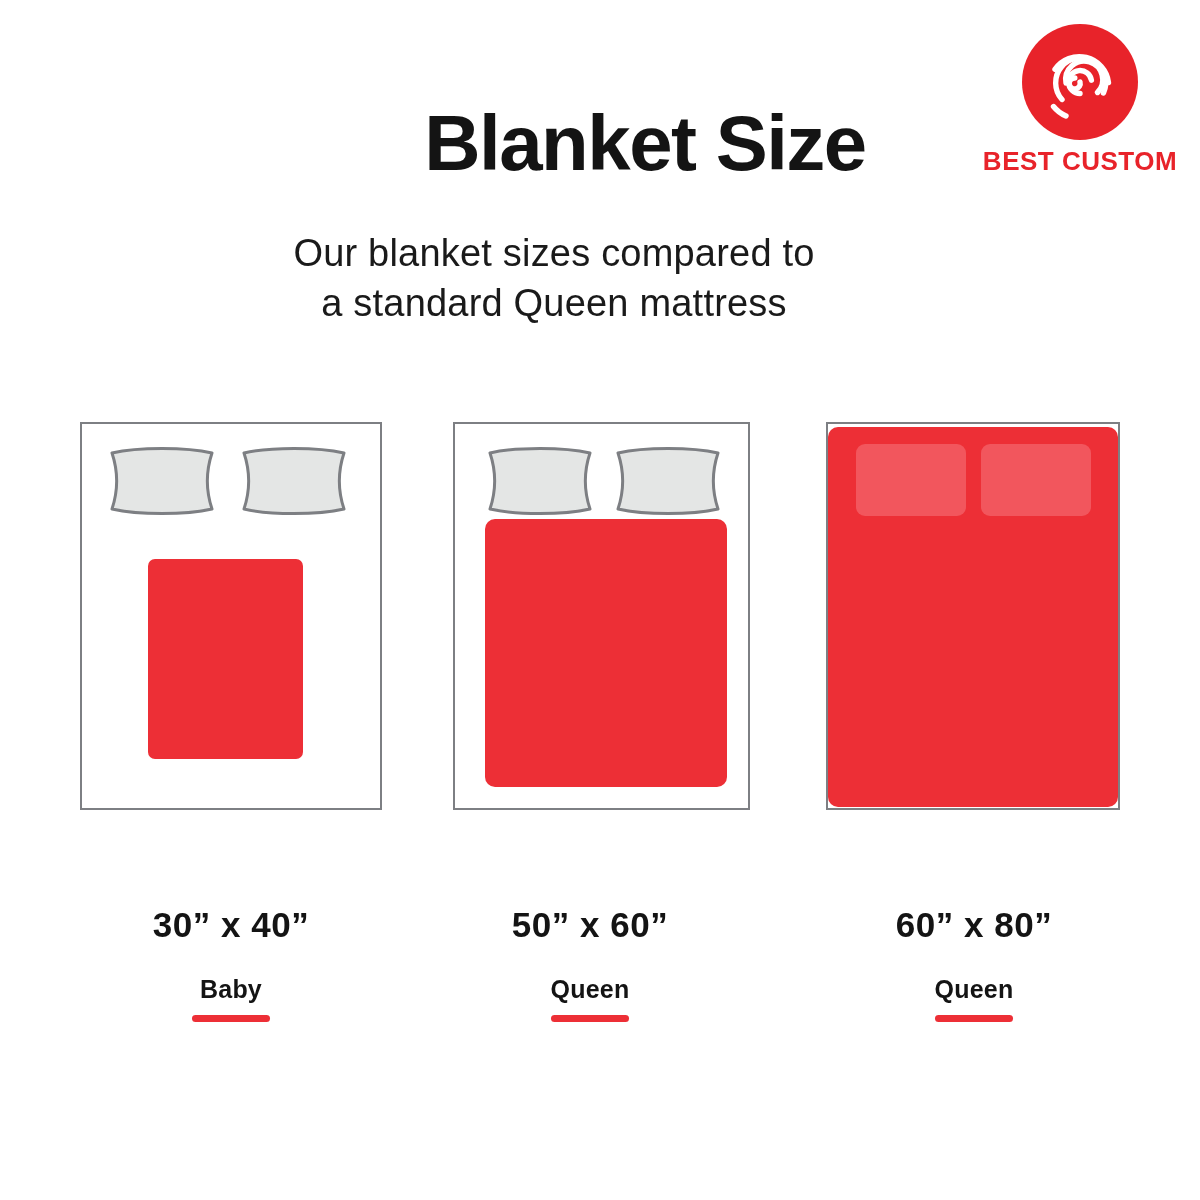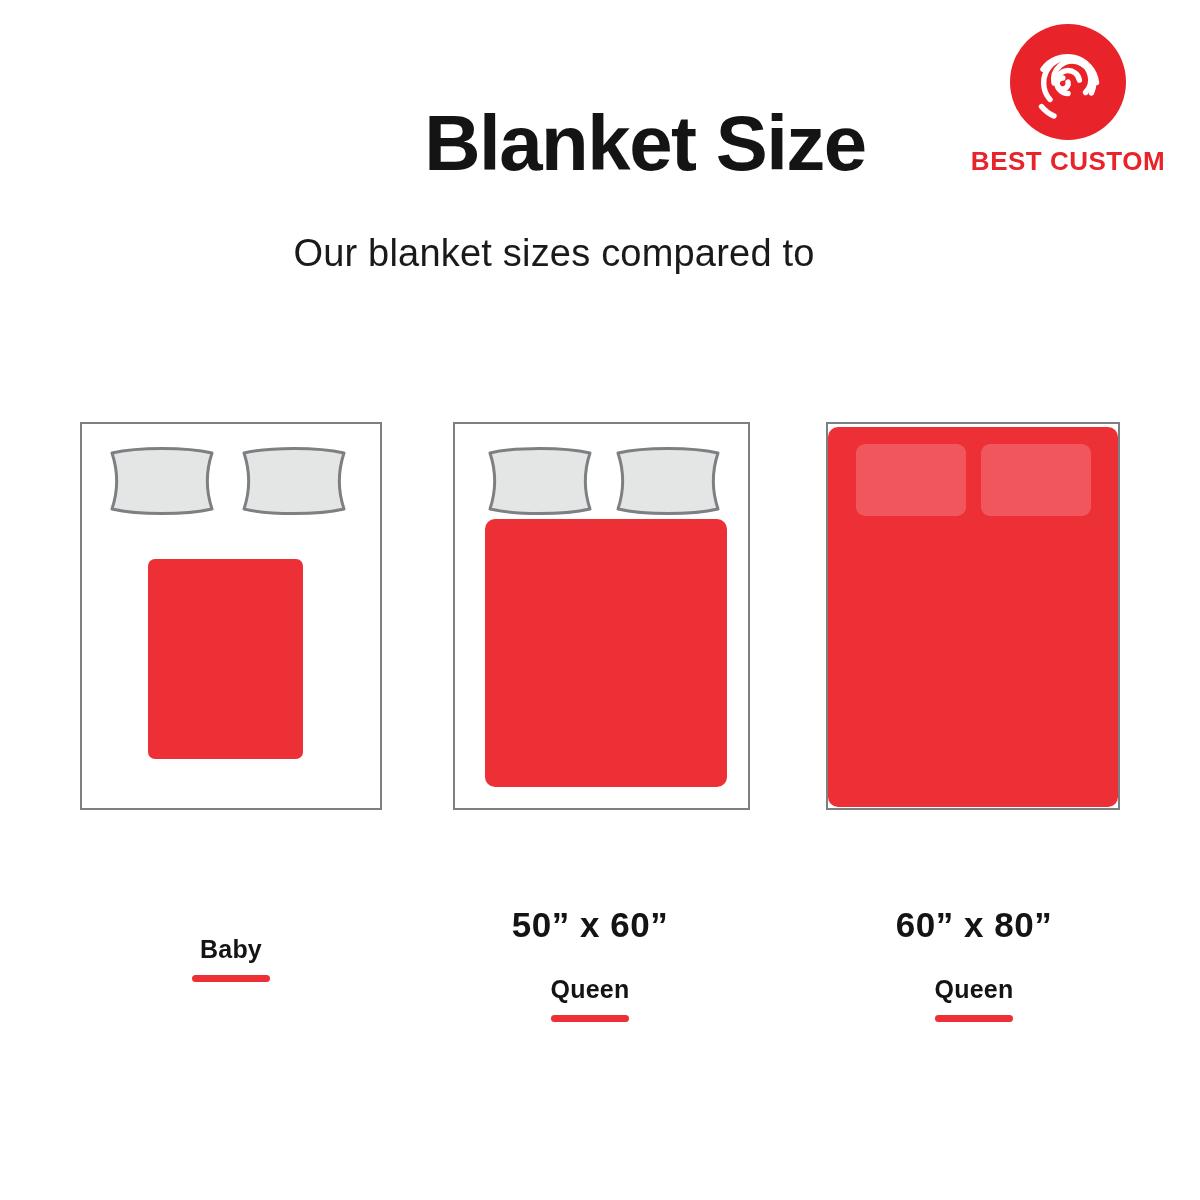--- a/index.html
+++ b/index.html
@@ -14,21 +14,21 @@
     position: relative;
     overflow: hidden;
     font-family: "Liberation Sans", sans-serif;
     color: #111111;
   }
 
   
   #logo {
     position: absolute;
     top: 22px;
-    right: 32px;
+    right: 20px;
     width: 200px;
     text-align: center;
     margin-left: 40px;
   }
   #logo-mark {
     width: 120px;
     height: 120px;
     margin: 0 auto;
     display: block;
   }
@@ -145,20 +145,21 @@
       <path d="M88.5 60.5 a29.5 29.5 0 0 0 -53.5 -13.2"></path>
       <path d="M33.5 84.5 a32.5 32.5 0 0 0 12.5 9.5"></path>
     </g>
   </svg>
   <div id="logo-wordmark">BEST CUSTOM</div>
 </div>
 
 <div id="title">Blanket Size</div>
 <div id="subtitle">
   <span class="line">Our blanket sizes compared to</span>
+  <span class="line">a standard Queen mattress</span>
 </div>
 
 <div id="beds">
 
   <div class="bed-col" style="left:80px;">
     <div class="bed-frame" style="width:302px;height:388px;">
       <svg class="pillow" style="left:22px;top:21px;" width="116" height="72" viewBox="0 0 116 72">
         <path d="M8 8 C 34 2, 82 2, 108 8 C 102 26, 102 46, 108 64 C 82 70, 34 70, 8 64 C 14 46, 14 26, 8 8 Z" fill="#E4E6E5" stroke="#7d7f83" stroke-width="3" stroke-linejoin="round"></path>
       </svg>
       <svg class="pillow" style="left:154px;top:21px;" width="116" height="72" viewBox="0 0 116 72">
@@ -184,20 +185,21 @@
     <div class="bed-frame" style="width:294px;height:388px;">
       <div class="blanket full" style="left:0px;top:3px;width:290px;height:380px;">
         <div class="pillow-ghost" style="left:28px;top:17px;width:110px;height:72px;"></div>
         <div class="pillow-ghost" style="left:153px;top:17px;width:110px;height:72px;"></div>
       </div>
     </div>
   </div>
 </div>
 
 <div class="caption" style="left:81px;top:905px;width:300px;">
+  <div class="cap-dims">30” x 40”</div>
   <div class="cap-name">Baby</div>
   <div class="cap-rule"></div>
 </div>
 
 <div class="caption" style="left:440px;top:905px;width:300px;">
   <div class="cap-dims">50” x 60”</div>
   <div class="cap-name">Queen</div>
   <div class="cap-rule"></div>
 </div>
 

